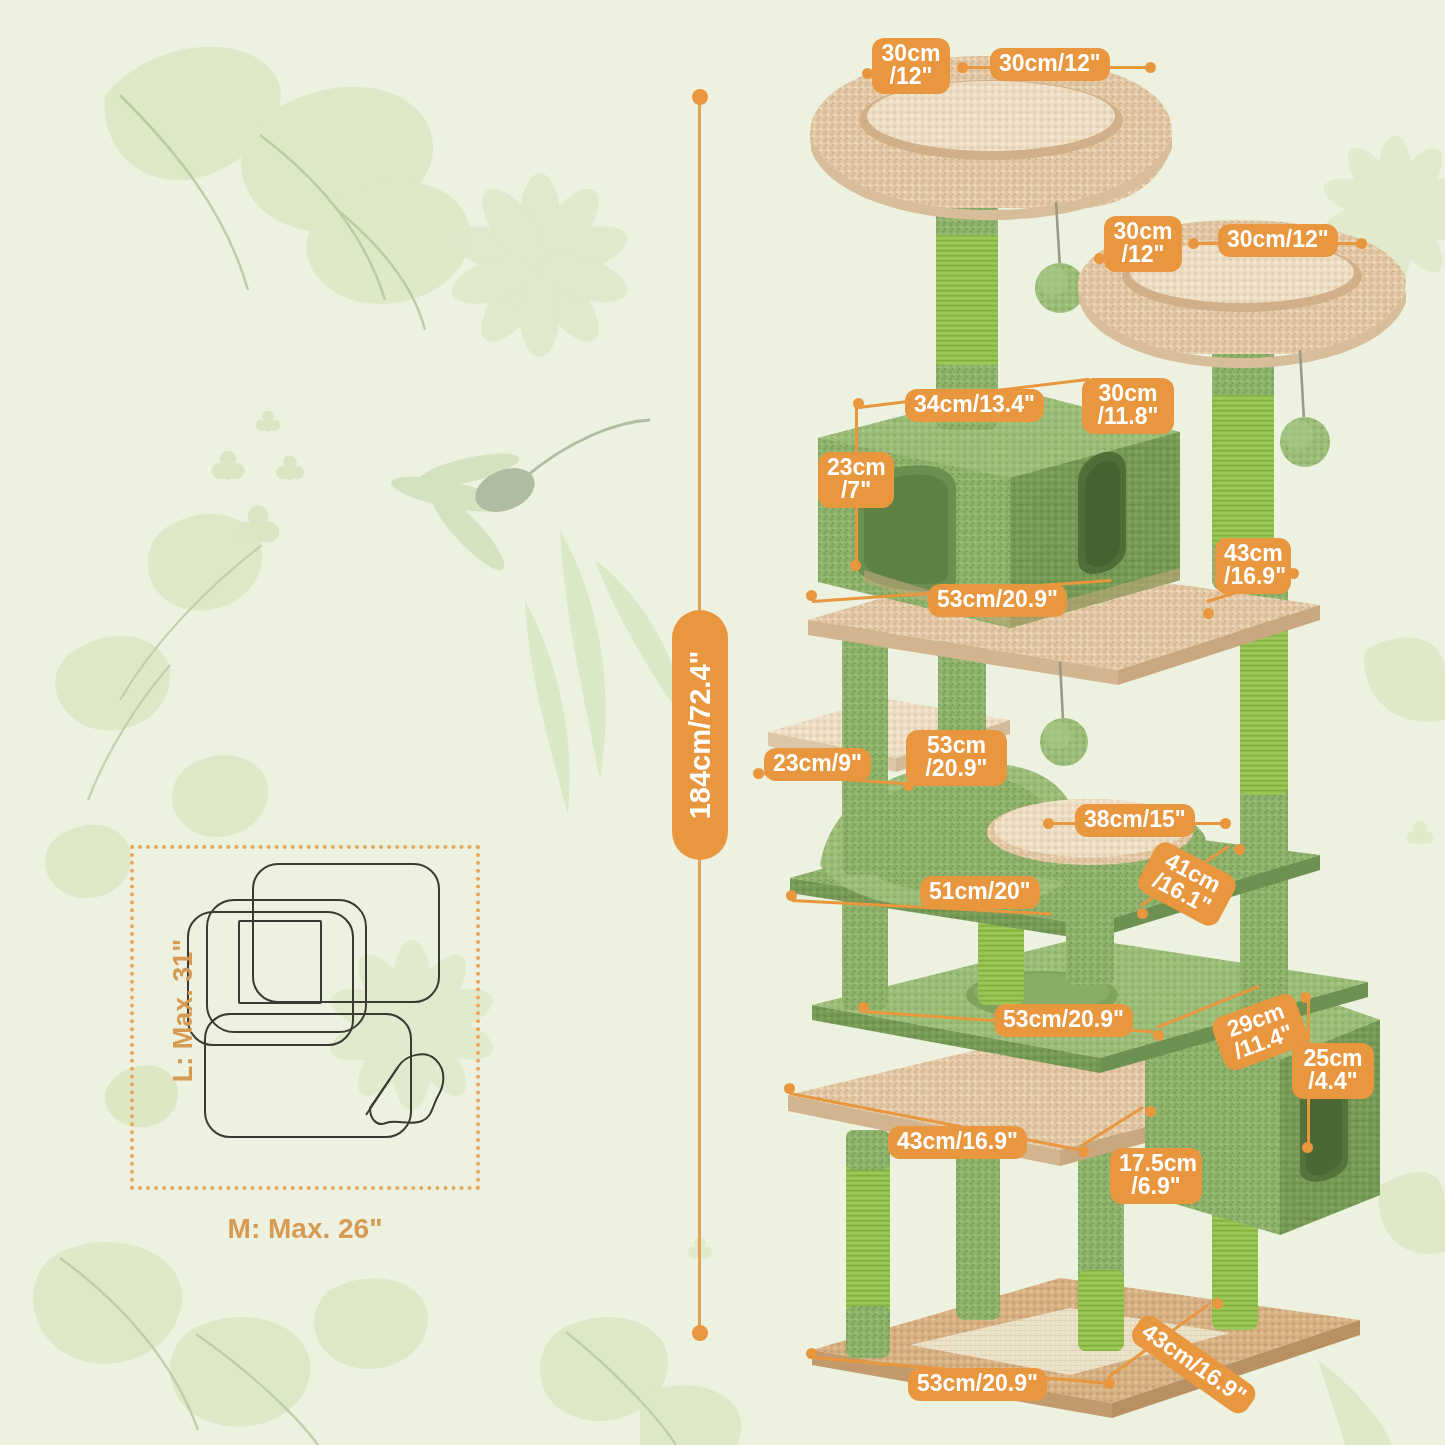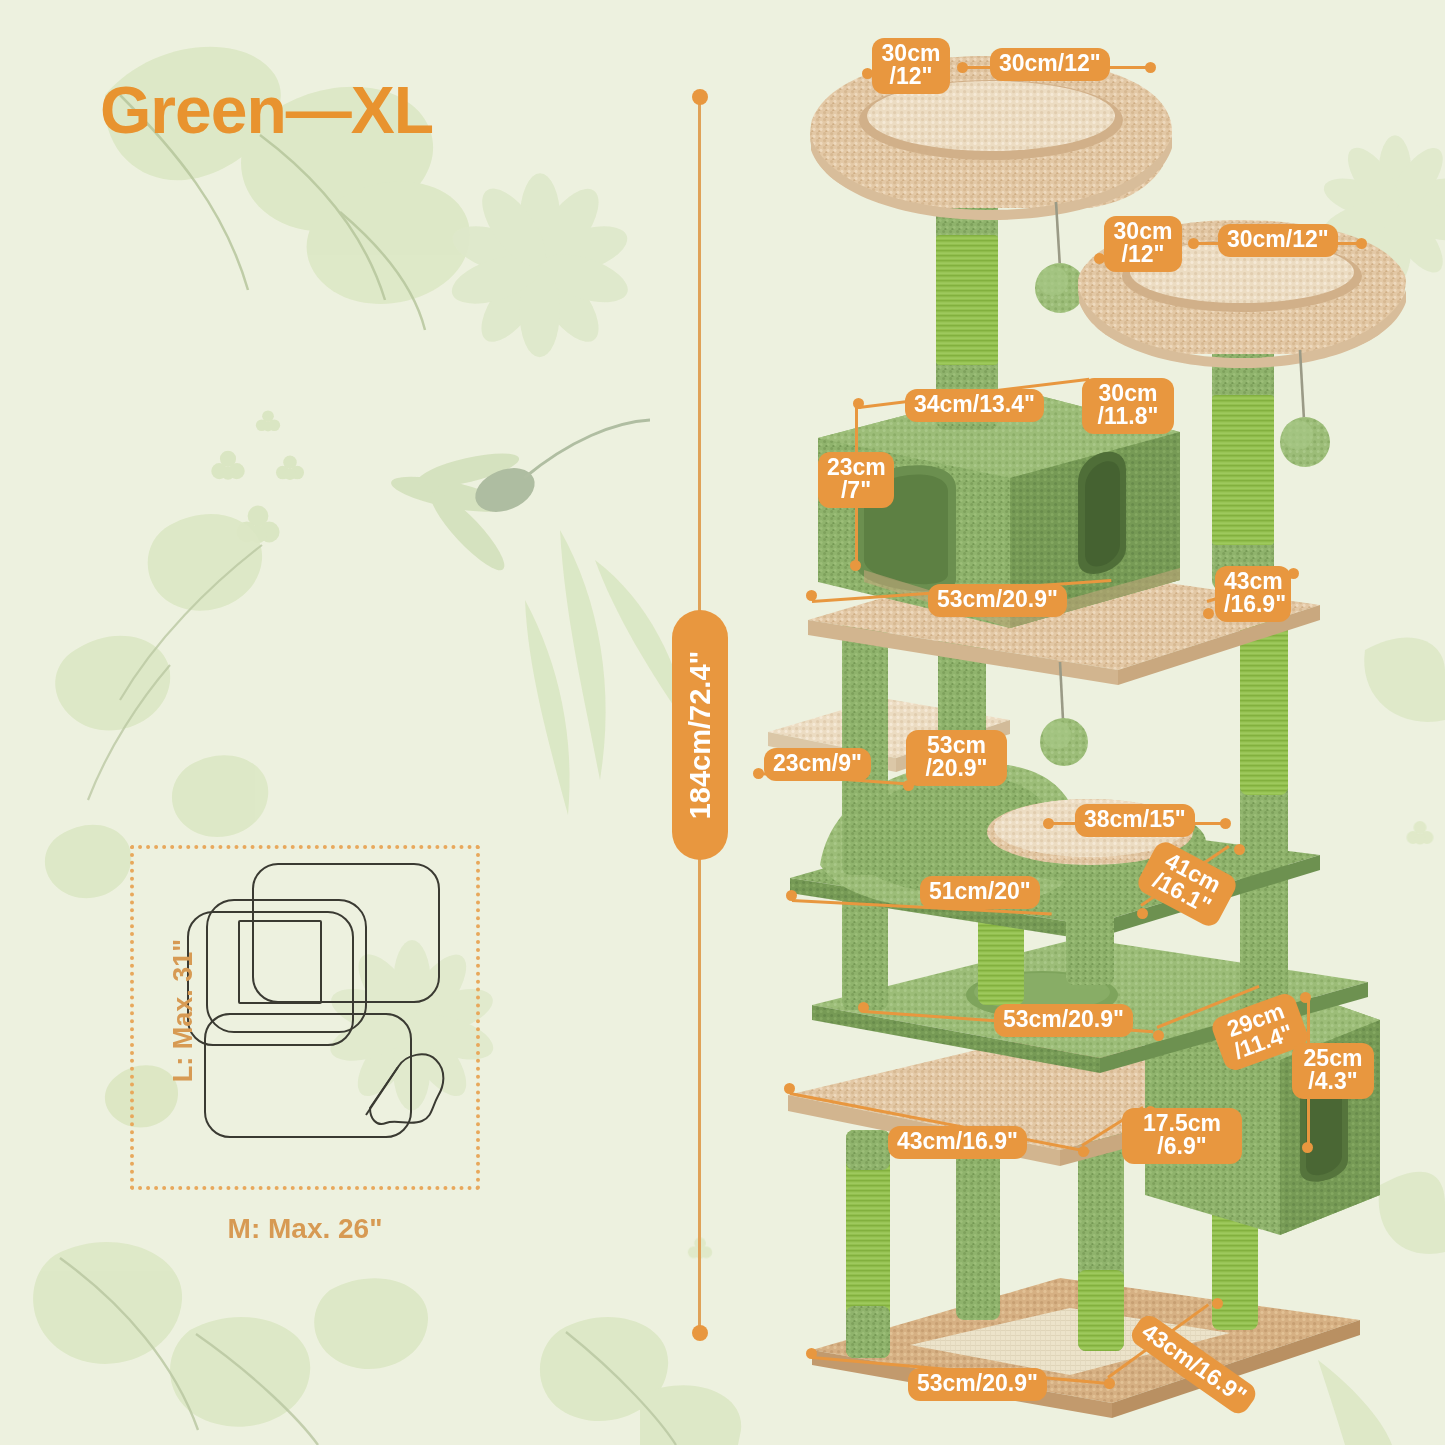--- a/index.html
+++ b/index.html
@@ -196,21 +196,20 @@
     <g fill="#dbe7c4" opacity="0.9">
       <path d="M1318 1360 C1360 1392 1385 1425 1392 1445 L1345 1445 C1335 1412 1326 1385 1318 1360 Z"></path>
     </g>
 
     <g fill="#dce8c3" opacity="0.8">
       <use href="#clover" transform="translate(1420,835) scale(0.5)"></use>
       <use href="#clover" transform="translate(700,1250) scale(0.45)"></use>
     </g>
   </svg>
 
-  <div class="title">Green—XL</div>
 
   <div id="height-dot-top"></div>
   <div id="height-ruler"></div>
   <div id="height-dot-bot"></div>
   <div id="height-badge">
     <span>184cm/72.4"</span>
   </div>
 
   <div id="cat-size">
     <div class="dashbox"></div>
@@ -464,21 +463,21 @@
   <div class="badge two sm" style="left:818px;top:452px;width:76px;">23cm
 /7"</div>
   <div class="ddot sm" style="left:850px;top:560px;"></div>
 
   <div class="ddot sm" style="left:806px;top:590px;"></div>
   <div class="dline h" style="left:812px;top:600px;width:300px;transform:rotate(-4deg);transform-origin:left center;"></div>
   <div class="badge sm" style="left:928px;top:584px;">53cm/20.9"</div>
   <div class="ddot sm" style="left:1203px;top:608px;"></div>
 
   <div class="dline h" style="left:1207px;top:600px;width:92px;transform:rotate(-17deg);transform-origin:left center;"></div>
-  <div class="badge two sm" style="left:1215px;top:566px;width:76px;">43cm
+  <div class="badge two sm" style="left:1215px;top:538px;width:76px;">43cm
 /16.9"</div>
   <div class="ddot sm" style="left:1288px;top:568px;"></div>
 
   <div class="ddot sm" style="left:753px;top:768px;"></div>
   <div class="dline h" style="left:759px;top:772px;width:150px;transform:rotate(4deg);transform-origin:left center;"></div>
   <div class="badge sm" style="left:764px;top:748px;">23cm/9"</div>
   <div class="ddot sm" style="left:903px;top:780px;"></div>
 
   <div class="dline h" style="left:907px;top:776px;width:88px;transform:rotate(-21deg);transform-origin:left center;"></div>
   <div class="badge two sm" style="left:906px;top:730px;width:101px;">53cm
@@ -505,30 +504,30 @@
   <div class="badge sm" style="left:994px;top:1004px;">53cm/20.9"</div>
   <div class="ddot sm" style="left:1153px;top:1030px;"></div>
 
   <div class="dline h" style="left:1157px;top:1026px;width:110px;transform:rotate(-22deg);transform-origin:left center;"></div>
   <div class="badge two sm rot-n20" style="left:1216px;top:1004px;width:88px;">29cm
 /11.4"</div>
   <div class="ddot sm" style="left:1300px;top:992px;"></div>
 
   <div class="dline v" style="left:1307px;top:998px;height:150px;"></div>
   <div class="badge two sm" style="left:1292px;top:1043px;width:82px;">25cm
-/4.3"</div>
+/4.4"</div>
   <div class="ddot sm" style="left:1302px;top:1142px;"></div>
 
   <div class="ddot sm" style="left:784px;top:1083px;"></div>
   <div class="dline h" style="left:790px;top:1092px;width:305px;transform:rotate(11deg);transform-origin:left center;"></div>
   <div class="badge sm" style="left:888px;top:1126px;">43cm/16.9"</div>
   <div class="ddot sm" style="left:1078px;top:1146px;"></div>
 
   <div class="dline h" style="left:1082px;top:1144px;width:72px;transform:rotate(-32deg);transform-origin:left center;"></div>
-  <div class="badge two sm" style="left:1110px;top:1108px;width:120px;margin-left:12px;">17.5cm
+  <div class="badge two sm" style="left:1110px;top:1148px;width:92px;">17.5cm
 /6.9"</div>
   <div class="ddot sm" style="left:1145px;top:1106px;"></div>
 
   <div class="ddot sm" style="left:806px;top:1348px;"></div>
   <div class="dline h" style="left:812px;top:1356px;width:298px;transform:rotate(5deg);transform-origin:left center;"></div>
   <div class="badge sm" style="left:908px;top:1368px;">53cm/20.9"</div>
   <div class="ddot sm" style="left:1104px;top:1378px;"></div>
 
   <div class="dline h" style="left:1108px;top:1376px;width:124px;transform:rotate(-36deg);transform-origin:left center;"></div>
   <div class="badge sm rot-35" style="left:1124px;top:1348px;">43cm/16.9"</div>

